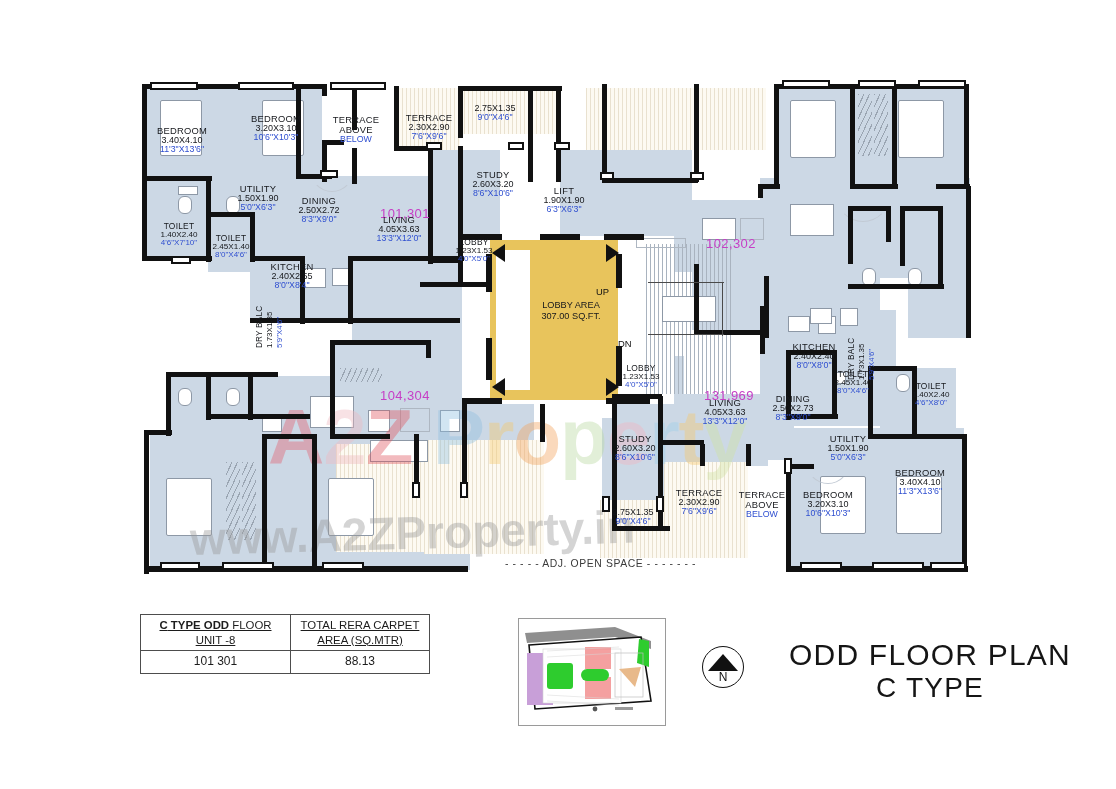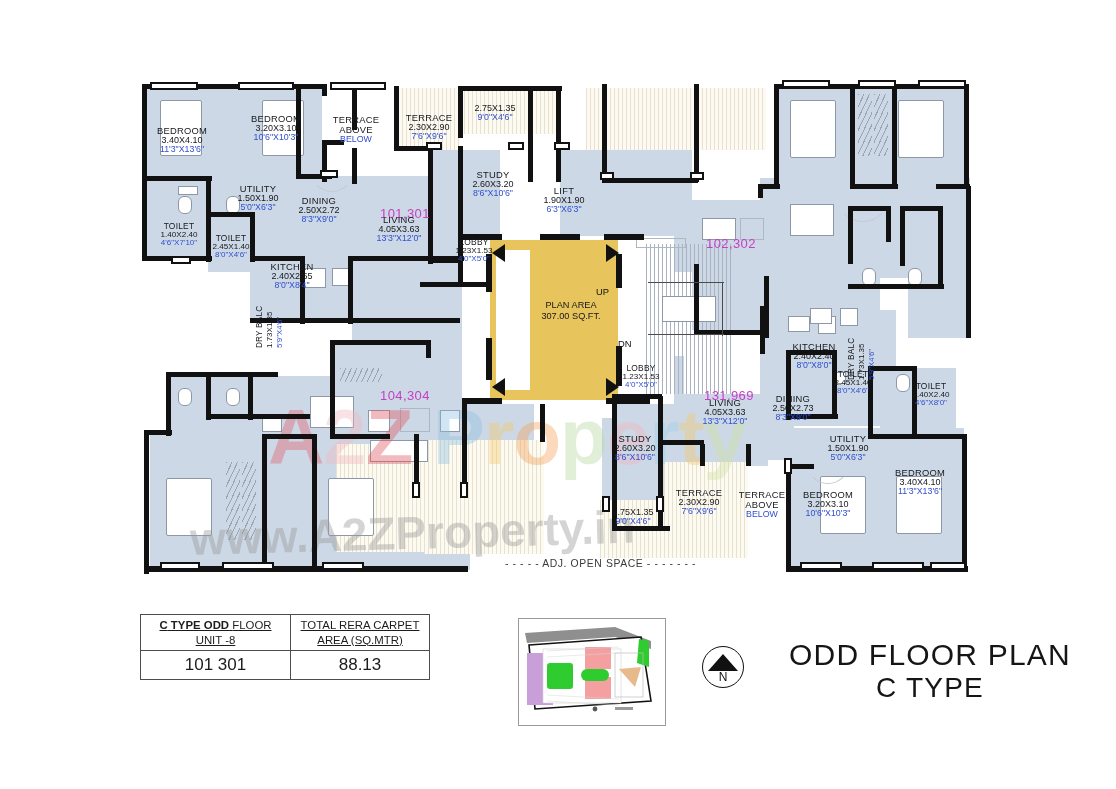--- a/index.html
+++ b/index.html
@@ -98,21 +98,21 @@
   
   .open-space{
     position:absolute; z-index:9; font-size:10.4px; color:#3a3a3a;
     letter-spacing:.6px; white-space:nowrap; pointer-events:none;
   }
 
   
   .tbl{ position:absolute; z-index:10; border-collapse:collapse; background:#fff; }
   .tbl td{
     border:1px solid #4d4d4d; text-align:center; color:#1c1c1c;
-    font-size:17px; line-height:1.28; padding:3px 6px;
+    font-size:12px; line-height:1.28; padding:3px 6px;
   }
   .tbl td.h{ font-size:11.4px;text-decoration:underline; }
   .tbl b{ font-weight:700; }
 
   
   .keyplan{ position:absolute; z-index:10; background:#fff; border:1px solid #9a9a9a; }
 
   
   .compass{ position:absolute; z-index:10; }
   .compass .ring{
@@ -345,21 +345,21 @@
   <div class="lobby-core" style="left:530px;top:250px;width:82px;height:140px;"></div>
   <div class="white" style="left:496px;top:262px;width:40px;height:116px;"></div>
   <div class="furn-n" style="left:498px;top:264px;width:36px;height:112px;"></div>
 
   <div class="arrow l" style="left:492px;top:244px;"></div>
   <div class="arrow r" style="left:606px;top:244px;"></div>
   <div class="arrow l" style="left:492px;top:378px;"></div>
   <div class="arrow r" style="left:606px;top:378px;"></div>
 
   <div class="lobby-txt" style="left:528px;top:300px;width:86px;">
-    <span>PLAN AREA</span><br>
+    <span>LOBBY AREA</span><br>
     <span>307.00 SQ.FT.</span>
   </div>
 
   <div class="wall" style="left:462px;top:234px;width:40px;height:6px;"></div>
   <div class="wall" style="left:540px;top:234px;width:40px;height:6px;"></div>
   <div class="wall" style="left:604px;top:234px;width:40px;height:6px;"></div>
   <div class="wall" style="left:486px;top:254px;width:6px;height:38px;"></div>
   <div class="wall" style="left:486px;top:338px;width:6px;height:42px;"></div>
   <div class="wall" style="left:462px;top:398px;width:40px;height:6px;"></div>
   <div class="wall" style="left:606px;top:398px;width:44px;height:6px;"></div>

